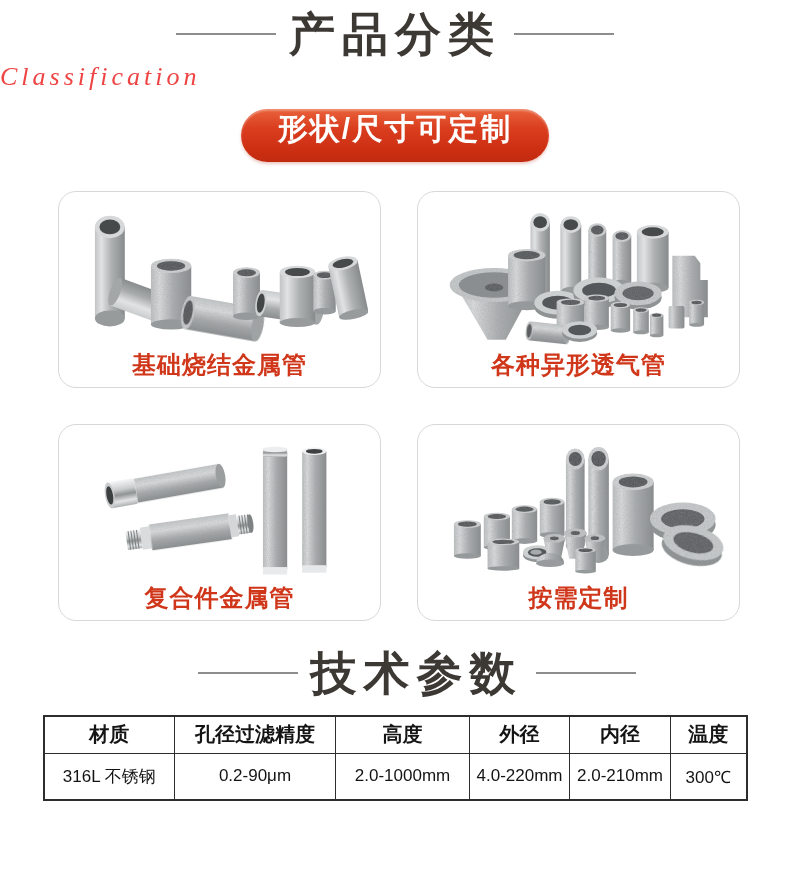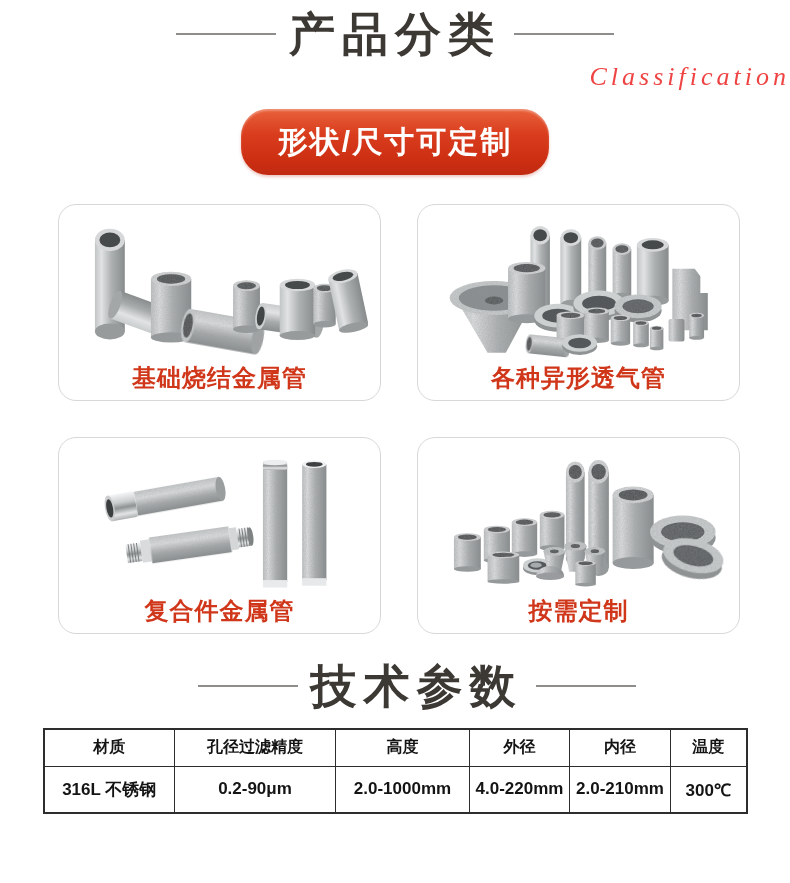--- a/index.html
+++ b/index.html
@@ -5,40 +5,40 @@
   * { margin:0; padding:0; box-sizing:border-box; }
   html,body { background:#ffffff; }
   body {
     width:790px; height:883px;
     font-family:"Liberation Sans", sans-serif;
     overflow:hidden;
   }
   .page { width:790px; height:883px; background:#fff; padding-top:8px; }
 
   
-  .section-header { text-align:right; }
+  .section-header { text-align:left; }
   .title-row { display:flex; align-items:center; justify-content:center; gap:13px; }
   .cn-title {
     font-size:46px; font-weight:bold; color:#3c3834;
     letter-spacing:7px; line-height:52px; white-space:nowrap;
   }
   .hline { width:100px; height:2px; background:#8f8d8b; }
   .en-subtitle {
     font-family:"Liberation Serif", serif; font-style:italic;
     font-size:26px; color:#ef4444; letter-spacing:4px; line-height:32px;
     margin-top:1px;
   }
 
   
   .banner {
-    width:308px; height:66px; margin:16px auto 0;
+    width:308px; height:53px; margin:16px auto 0;
     border-radius:27px;
     background:linear-gradient(180deg,#e9613a 0%,#d93d1e 38%,#cd2f12 75%,#c12a10 100%);
     box-shadow:inset 0 2px 2px rgba(255,255,255,0.30), 0 2px 3px rgba(180,40,10,0.25);
-    display:flex; align-items:center; justify-content:center;
+    display:flex; align-items:flex-start; justify-content:center;
   }
   .banner span {
     color:#ffffff; font-size:30px; font-weight:bold; letter-spacing:2px; white-space:nowrap;
   }
 
   
   .grid {
     width:674px; margin:29px auto 0;
     display:grid; grid-template-columns:323px 323px;
     column-gap:28px; row-gap:38px;gap:36px;
@@ -60,22 +60,22 @@
   .param-wrap { margin-top:26px;padding-left:43px; }
   .param-table {
     border-collapse:collapse; table-layout:fixed;
     width:703px; margin:16px auto 0;
     border:2px solid #2d2d2d;
   }
   .param-table th, .param-table td {
     border:1px solid #2d2d2d; text-align:center; vertical-align:middle;
     color:#141414; white-space:nowrap; overflow:hidden;
   }
-  .param-table th { height:37px; font-size:16px; font-weight:bold; }
-  .param-table td { height:47px; font-size:17px; font-weight:bold; }
+  .param-table th { height:37px; font-size:20px; font-weight:bold; }
+  .param-table td { height:47px; font-size:17px; font-weight:normal; }
 </style>
 </head>
 <body>
 
 <svg width="0" height="0" style="position:absolute" aria-hidden="true">
   <defs>
     <linearGradient id="gV" x1="0" y1="0" x2="1" y2="0">
       <stop offset="0" stop-color="#c2c5c6"></stop>
         <stop offset="0.22" stop-color="#e0e2e3"></stop>
       <stop offset="0.55" stop-color="#aeb1b2"></stop>

